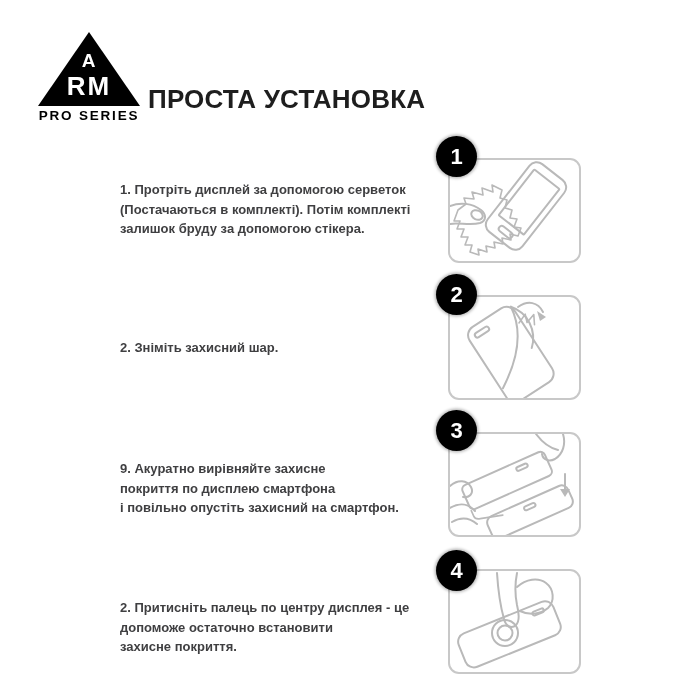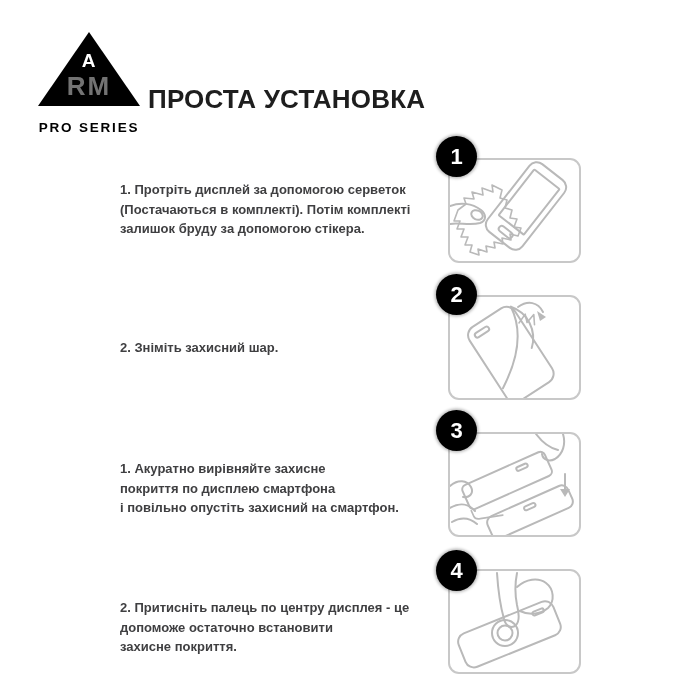--- a/index.html
+++ b/index.html
@@ -11,25 +11,25 @@
   .logo{position:absolute;left:32px;top:32px;width:114px;text-align:center;}
   .logo-triangle{
     position:relative;width:102px;height:74px;margin:0 auto;background:#000;
     clip-path:polygon(50% 0,100% 100%,0 100%);
   }
   .logo-a{
     position:absolute;left:0;right:0;top:19px;color:#fff;
     font-weight:700;font-size:19px;line-height:1;letter-spacing:1px;
   }
   .logo-rm{
-    position:absolute;left:0;right:0;top:41px;color:#737373;
+    position:absolute;left:0;right:0;top:41px;color:#ffffff;
     font-weight:700;font-size:26px;line-height:1;letter-spacing:2px;
   }
   .logo-sub{
-    margin-top:14px;font-size:13.5px;font-weight:800;letter-spacing:1.8px;
+    margin-top:2px;font-size:13.5px;font-weight:800;letter-spacing:1.8px;
     color:#000;white-space:nowrap;
   }
   
   .page-title{
     position:absolute;left:148px;top:84px;font-size:26px;font-weight:800;
     color:#1e1e1e;letter-spacing:0.2px;white-space:nowrap;
   }
   
   .step-text{
     position:absolute;left:120px;font-size:13px;line-height:19.5px;
@@ -107,21 +107,21 @@
         <g>
           <path d="M68,10 C78,3 88,5 93,15"></path>
           <path d="M96,20 l-9,-6 l3,10 z" fill="#b9b9b9" stroke="none"></path>
         </g>
       </g>
     </svg>
   </div>
   <div class="badge b2">2</div>
 
   <div class="step-text s3">
-    <div>1. Акуратно вирівняйте захисне</div>
+    <div>9. Акуратно вирівняйте захисне</div>
     <div>покриття по дисплею смартфона</div>
     <div>і повільно опустіть захисний на смартфон.</div>
   </div>
   <div class="panel p3">
     <svg class="illus" viewBox="0 0 129 101">
       <g fill="none" stroke="#b9b9b9" stroke-width="2" stroke-linecap="round" stroke-linejoin="round">
         <g transform="rotate(-24 58 46)">
           <rect x="12" y="33" width="90" height="26" rx="5"></rect>
           <rect x="70" y="38" width="12" height="4" rx="2"></rect>
           <path stroke-width="1.6" d="M12,59 v6 q0,4 5,5 l22,6"></path>

